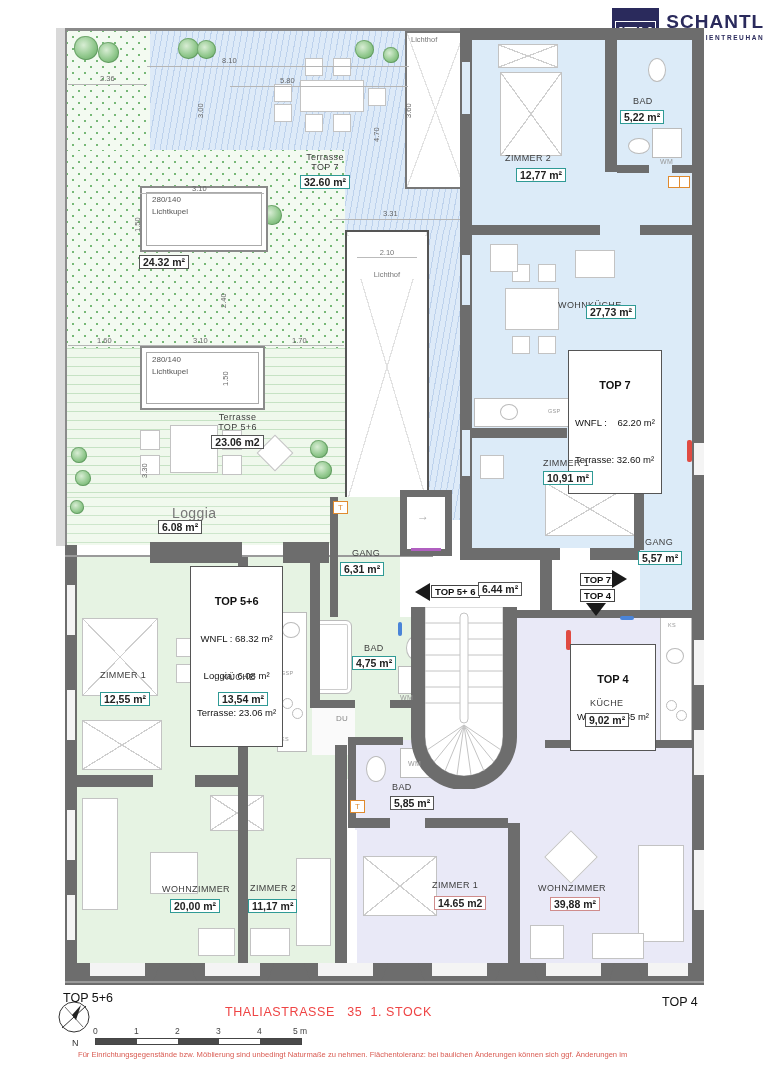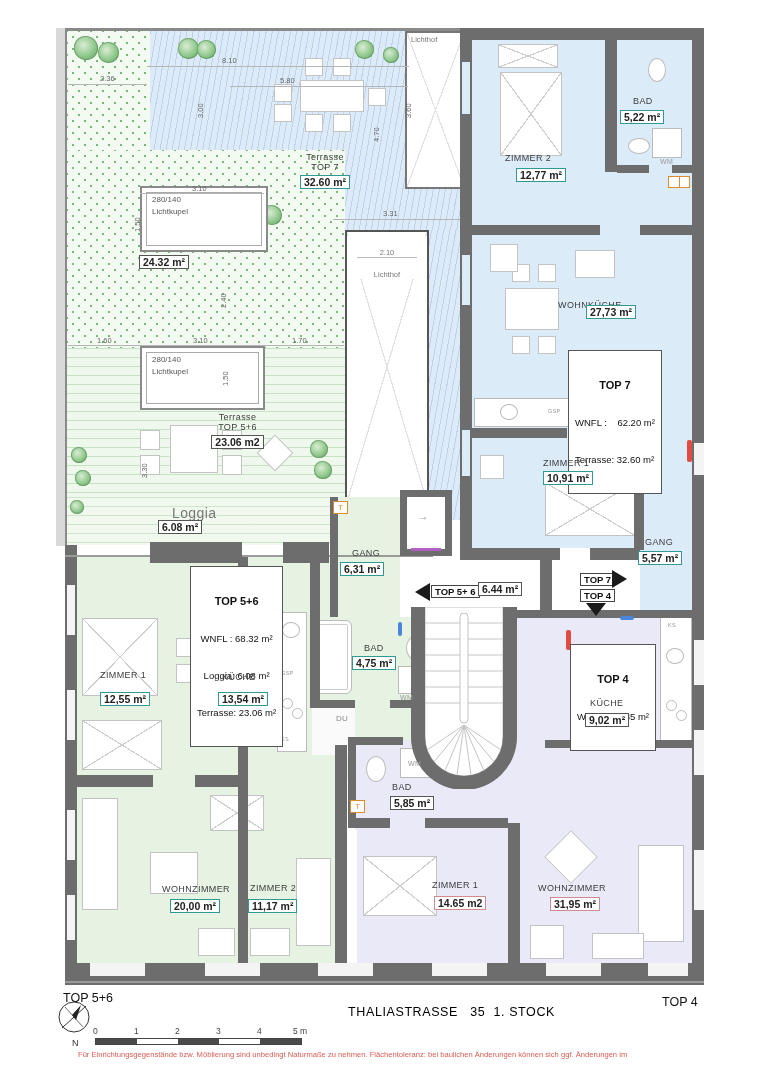--- a/index.html
+++ b/index.html
@@ -43,20 +43,29 @@
   .blue-mark{position:absolute;background:#4a84d8;border-radius:2px;}
   .lk{position:absolute;background:#fff;border:2px solid #8a8a8a;box-shadow:inset 0 0 0 4px #fff, inset 0 0 0 5px #aaa;}
   .lh-label{font-size:7.5px;color:#777;}
   #title{white-space:pre;}
 </style>
 </head>
 <body>
 
 <div id="page">
 
+  <div class="a" style="left:612px;top:8px;width:150px;height:50px;display:flex;align-items:flex-start;gap:7px;">
+    <div style="width:44px;height:44px;background:#2a2a5c;color:#fff;font-weight:bold;font-size:21px;display:flex;align-items:center;justify-content:center;letter-spacing:.5px;border:3px solid #2a2a5c;">
+      <span style="border:1.5px solid #fff;padding:1px 2px;line-height:1;">ITH</span>
+    </div>
+    <div style="padding-top:4px;">
+      <div style="font-size:19px;font-weight:bold;color:#2a2a5c;letter-spacing:1px;line-height:1;">SCHANTL</div>
+      <div style="font-size:6.5px;font-weight:bold;color:#2a2a5c;letter-spacing:1.6px;margin-top:3px;">IMMOBILIENTREUHAND</div>
+    </div>
+  </div>
 
   <div class="a" style="left:56px;top:28px;width:9px;height:518px;background:#d9d9d9;"></div>
   <div class="a" style="left:65px;top:28px;width:2px;height:518px;background:#8a8a8a;"></div>
   <div class="a" style="left:65px;top:28px;width:398px;height:3px;background:#8a8a8a;"></div>
 
   <div class="a hatch-blue" style="left:150px;top:31px;width:312px;height:199px;"></div>
   <div class="a hatch-blue" style="left:425px;top:230px;width:37px;height:290px;"></div>
   <div class="a dots-green" style="left:67px;top:31px;width:83px;height:320px;"></div>
   <div class="a dots-green" style="left:67px;top:150px;width:278px;height:198px;"></div>
   <div class="a stripe-green" style="left:67px;top:348px;width:278px;height:149px;"></div>
@@ -368,25 +377,25 @@
     <div>WNFL : 53.35 m²</div>
   </div>
   <div class="rm" style="left:590px;top:698px;">KÜCHE</div>
   <span class="abox dark" style="left:585px;top:713px;">9,02 m²</span>
   <div class="rm" style="left:392px;top:782px;">BAD</div>
   <span class="abox dark" style="left:390px;top:796px;">5,85 m²</span>
   <div class="tiny" style="left:408px;top:760px;font-size:7px;">WM</div>
   <div class="rm" style="left:432px;top:880px;">ZIMMER 1</div>
   <span class="abox red" style="left:434px;top:896px;">14.65 m2</span>
   <div class="rm" style="left:538px;top:883px;">WOHNZIMMER</div>
-  <span class="abox red" style="left:550px;top:897px;">31,95 m²</span>
+  <span class="abox red" style="left:550px;top:897px;">39,88 m²</span>
 
   <div class="a" style="left:63px;top:991px;font-size:12.5px;color:#111;">TOP 5+6</div>
   <div class="a" style="left:662px;top:995px;font-size:12.5px;color:#111;">TOP 4</div>
-  <div class="a" id="title" style="left:225px;top:1005px;width:330px;text-align:right;font-size:12.5px;letter-spacing:.6px;color:#000000;">THALIASTRASSE   35  1. STOCK</div>
+  <div class="a" id="title" style="left:225px;top:1005px;width:330px;text-align:left;font-size:12.5px;letter-spacing:.6px;color:#ef4444;">THALIASTRASSE   35  1. STOCK</div>
 
   <svg class="a" style="left:55px;top:999px;" width="38" height="42" viewBox="0 0 38 42">
     <circle cx="19" cy="18" r="15" fill="none" stroke="#333" stroke-width="1"></circle>
     <line x1="7" y1="29" x2="31" y2="7" stroke="#333" stroke-width="1"></line>
     <line x1="10" y1="8" x2="28" y2="28" stroke="#333" stroke-width="0.7"></line>
     <polygon points="26,6 21,21 17,16" fill="#222"></polygon>
   </svg>
   <div class="a" style="left:72px;top:1038px;font-size:9px;color:#333;">N</div>
 
   <div class="a" style="left:95px;top:1038px;width:205px;height:5px;border:1px solid #444;display:flex;">

